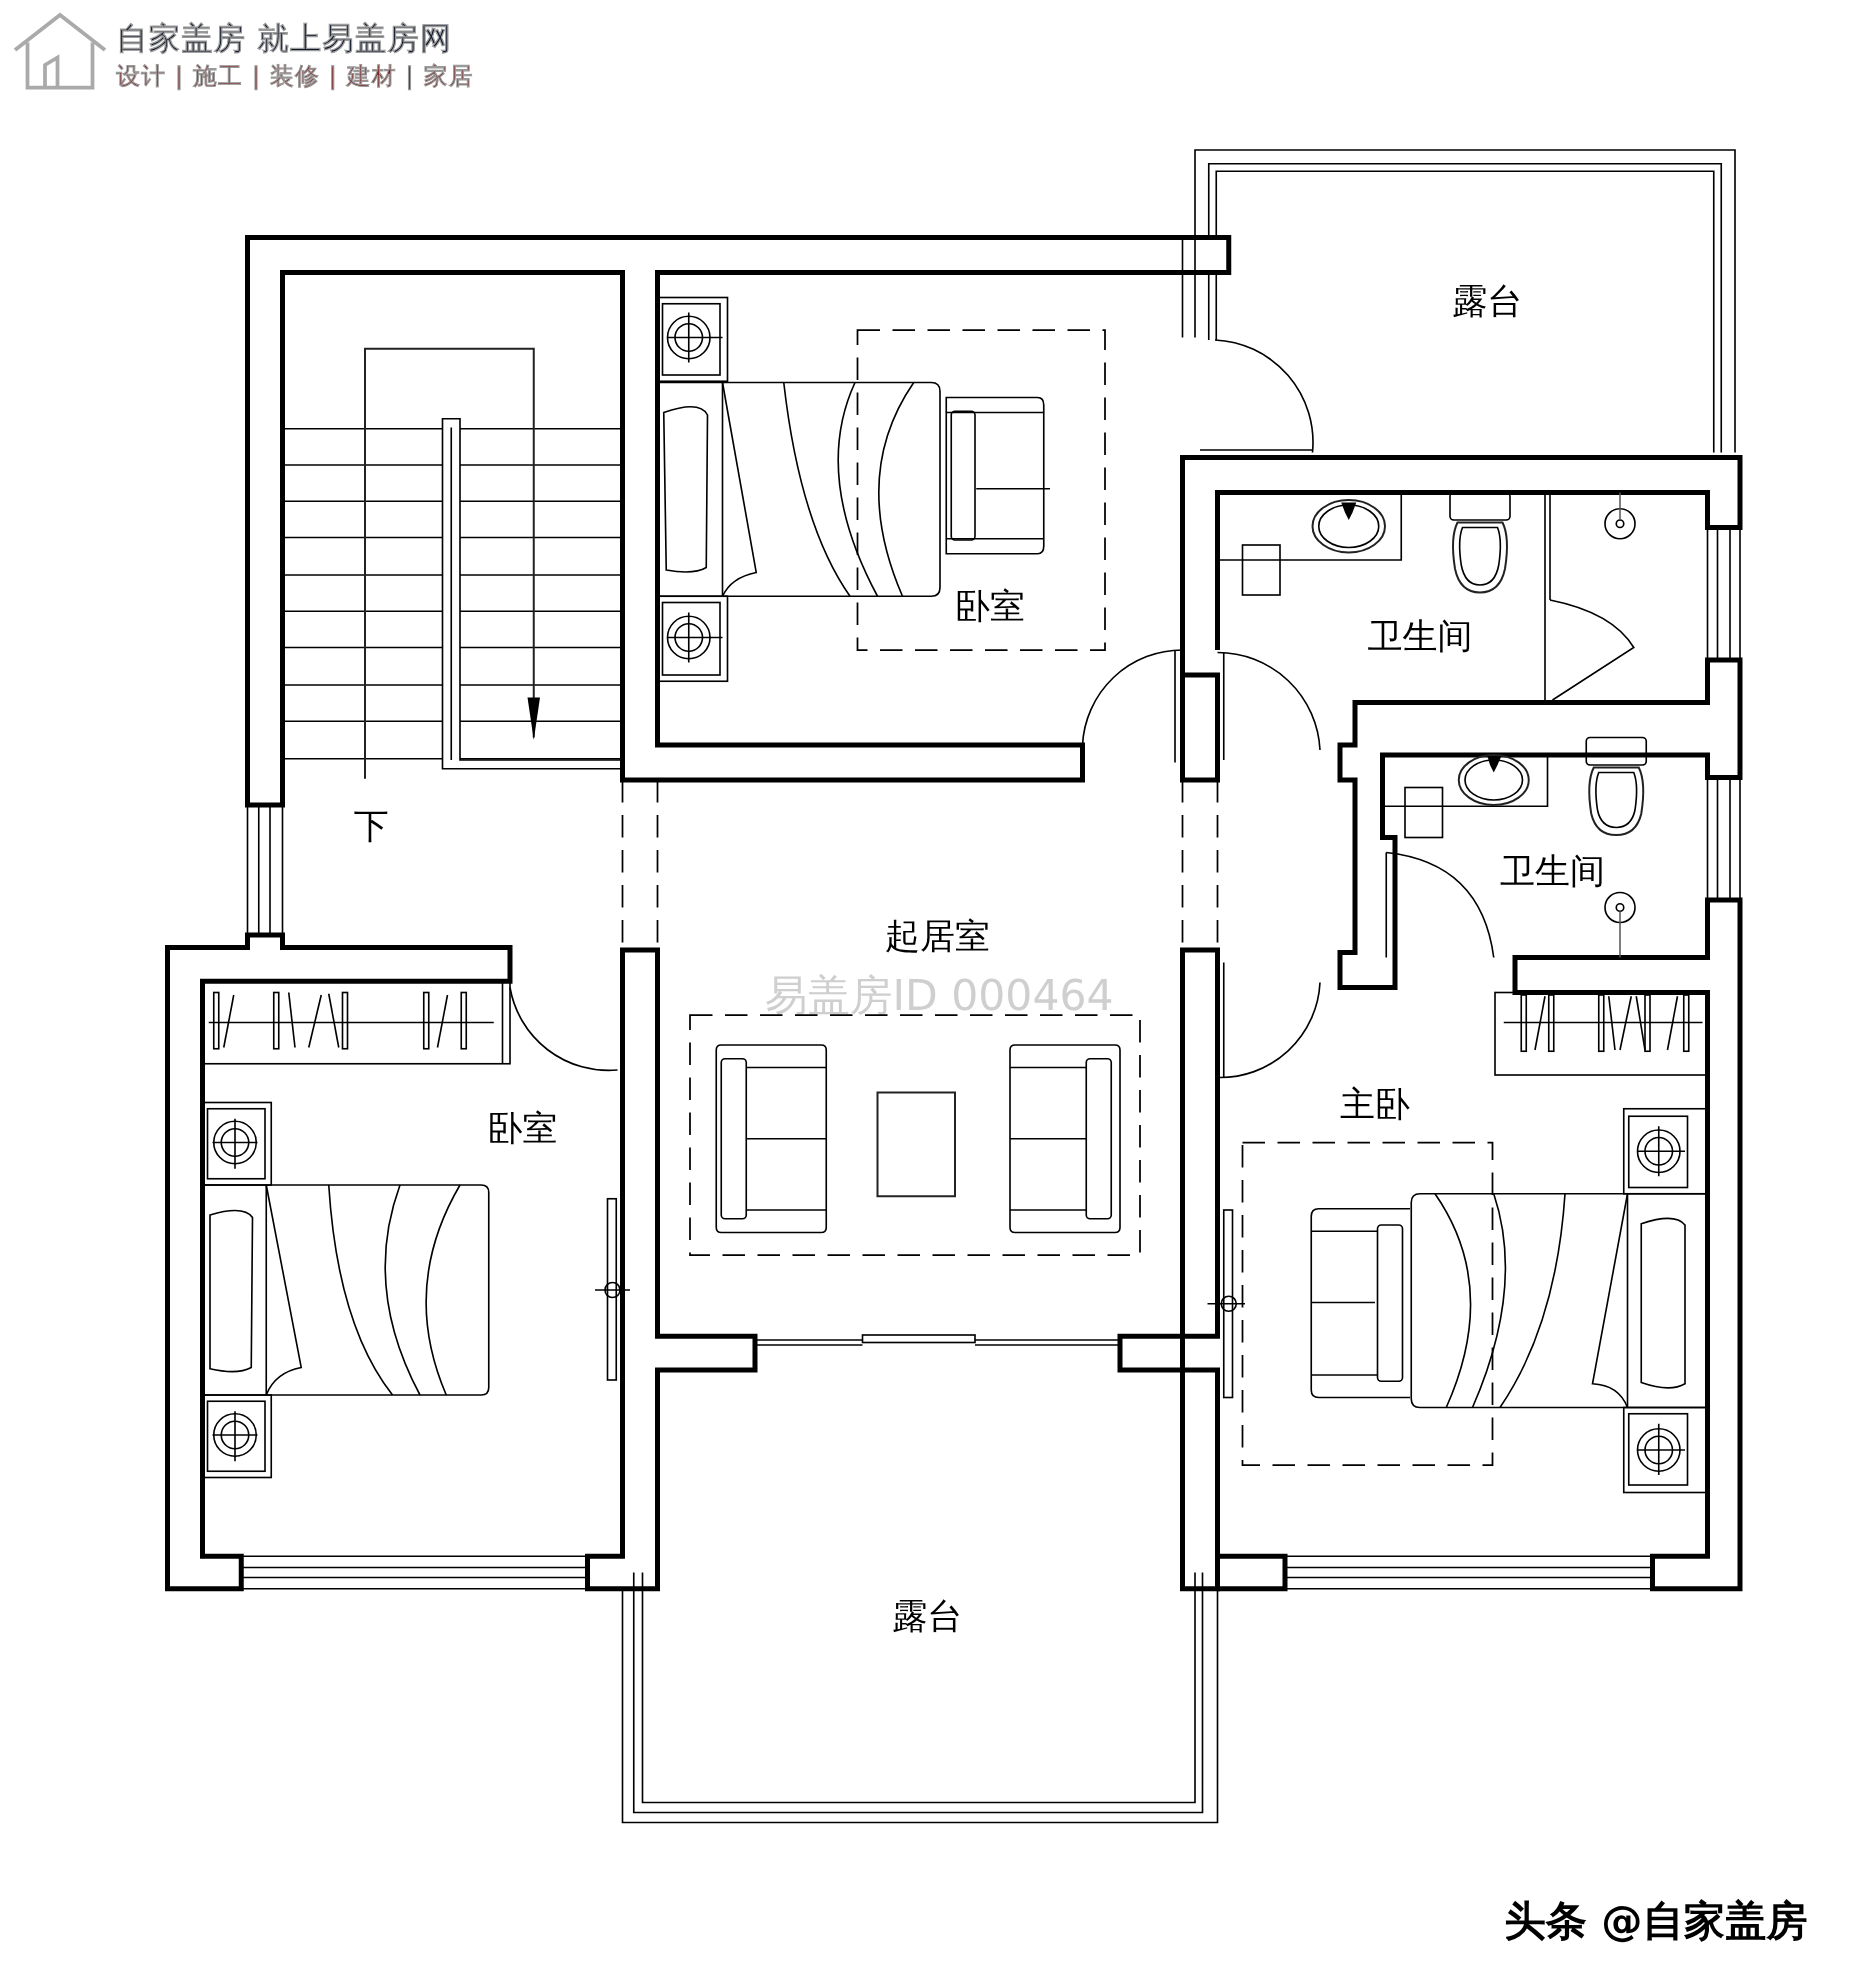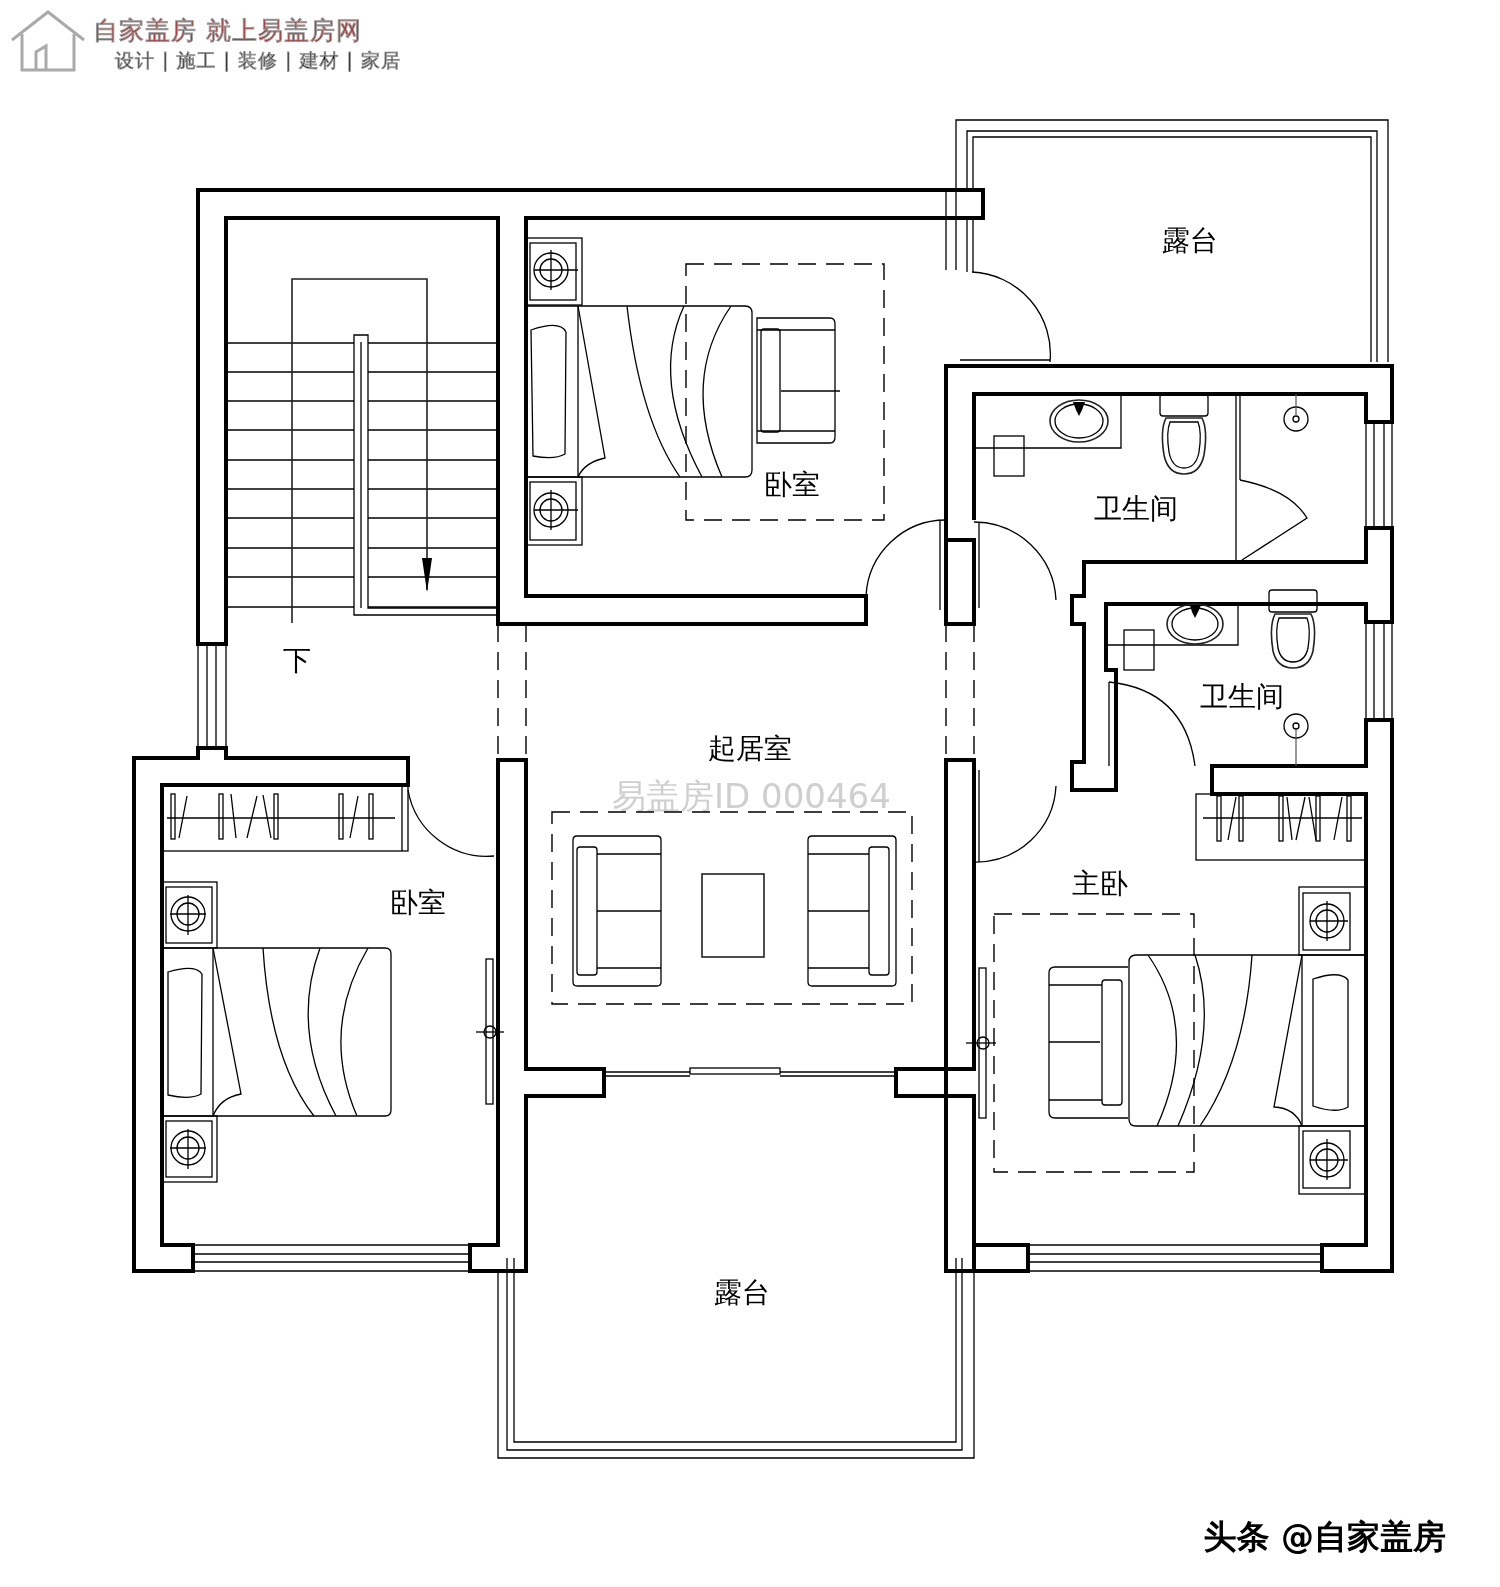--- a/index.html
+++ b/index.html
@@ -9,23 +9,23 @@
   .wall { fill: none; stroke: #000; stroke-width: 4; stroke-linejoin: miter; }
   .thin { fill: none; stroke: #000; stroke-width: 1.3; }
   .thin2 { fill: none; stroke: #222; stroke-width: 1.6; }
   .dash { fill: none; stroke: #000; stroke-width: 1.4; stroke-dasharray: 18 10; }
   .gray { fill: none; stroke: #555; stroke-width: 1.2; }
   .fill-w { fill: #fff; }
   .room-label { font-family: "DejaVu Sans", sans-serif; font-size: 28px; fill: #000; }
   .wm { font-family: "DejaVu Sans", sans-serif; font-size: 34px; fill: #cfcfcf; }
   .logo { position: absolute; left: 8px; top: 8px; width: 420px; height: 70px; }
   .logo-line1 { position: absolute; left: 85px; top: 6px; font-size: 25px; letter-spacing: 1px;
-                color: #b91c1c; -webkit-text-stroke: 1px #9a9a9a; font-family: "DejaVu Sans", sans-serif; white-space: nowrap; }
+                color: #0f172a; -webkit-text-stroke: 1px #9a9a9a; font-family: "DejaVu Sans", sans-serif; white-space: nowrap; }
   .logo-line2 { position: absolute; left: 85px; top: 40px; font-size: 19px; letter-spacing: 1px;
-                color: #000000; -webkit-text-stroke: 0.9px #9a9a9a; font-family: "DejaVu Sans", sans-serif; white-space: nowrap; margin-left: 22px; }
+                color: #7f1d1d; -webkit-text-stroke: 0.9px #9a9a9a; font-family: "DejaVu Sans", sans-serif; white-space: nowrap; }
   .credit { position: absolute; right: 54px; top: 1515px; font-size: 33px; color: #000;
             font-family: "DejaVu Sans", sans-serif; font-weight: bold; white-space: nowrap; }
 </style>
 </head>
 <body>
 
 <div class="logo">
   <svg width="80" height="66" viewBox="0 0 80 66" style="position:absolute;left:0;top:0">
     <path d="M4 32 L40 4 L76 32" fill="none" stroke="#aaa" stroke-width="3"></path>
     <path d="M14 26 L14 62 L66 62 L66 26" fill="none" stroke="#aaa" stroke-width="3"></path>

